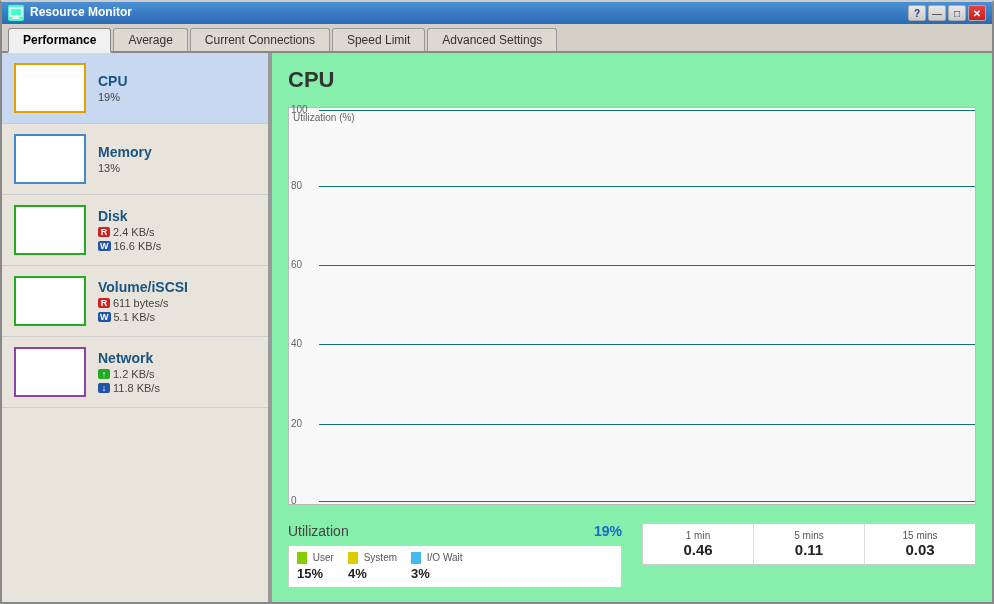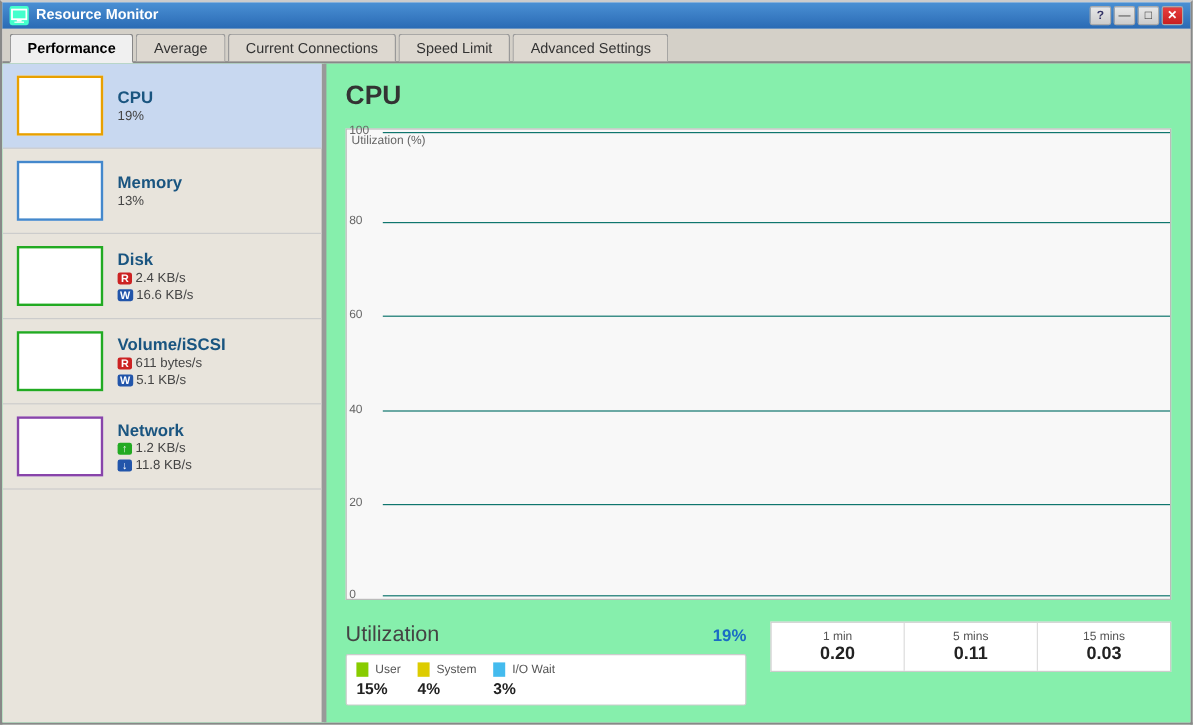--- a/index.html
+++ b/index.html
@@ -211,21 +211,21 @@
     }
     .bottom-stats {
       display: flex;
       gap: 20px;
       margin-top: 8px;
     }
     .stat-section {
       flex: 1;
     }
     .stat-section-title {
-      font-size: 18px;
+      font-size: 14px;
       color: #444;
       margin-bottom: 6px;
     }
     .utilization-header {
       display: flex;
       justify-content: space-between;
       align-items: baseline;
     }
     .utilization-pct {
       font-size: 14px;
@@ -445,21 +445,21 @@
               </span>
               <span class="stat-bar-value">3%</span>
             </div>
           </div>
         </div>
 
         <div class="stat-section">
           <div class="load-avg-box">
             <div class="load-avg-item">
               <div class="load-avg-time">1 min</div>
-              <div class="load-avg-val">0.20</div>
+              <div class="load-avg-val">0.46</div>
             </div>
             <div class="load-avg-item">
               <div class="load-avg-time">5 mins</div>
               <div class="load-avg-val">0.11</div>
             </div>
             <div class="load-avg-item">
               <div class="load-avg-time">15 mins</div>
               <div class="load-avg-val">0.03</div>
             </div>
           </div>

